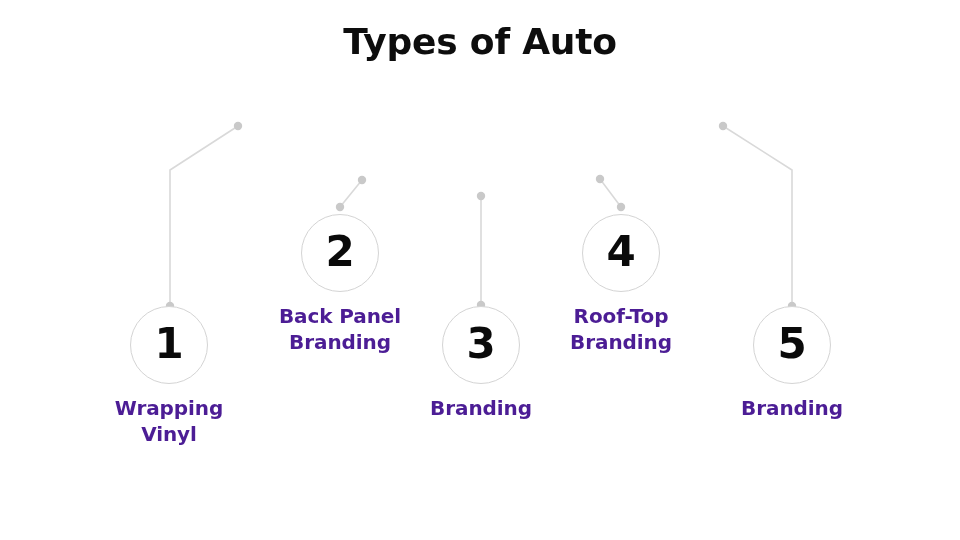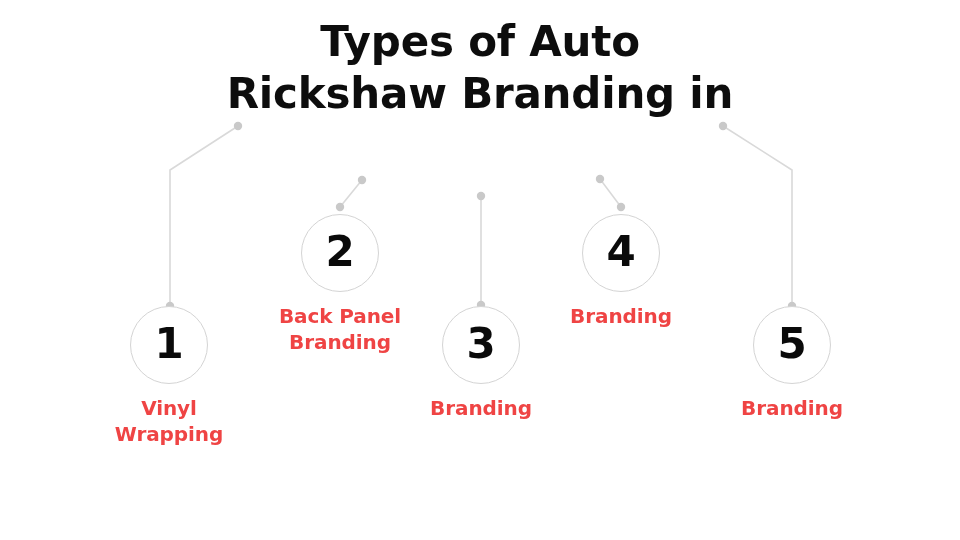--- a/index.html
+++ b/index.html
@@ -21,21 +21,21 @@
   }
 
   
   .title-block {
     position: absolute;
     left: 180px;
     top: 16px;
     width: 600px;
     text-align: center;
     font-weight: bold;
-    font-size: 42px;
+    font-size: 36px;
     line-height: 52px;
     color: #0d0d0d;
     letter-spacing: -0.2px;
   }
   .title-line { display: block; white-space: nowrap; }
 
   
   #connectors {
     position: absolute;
     left: 0;
@@ -80,33 +80,32 @@
     color: #0a0a0a;
     line-height: 1;
     position: relative;
     top: -1px;
   }
   .step-label {
     margin-top: 11px;
     font-size: 20px;
     font-weight: bold;
     line-height: 26px;
-    color: #ef4444;
+    color: #4c1d95;
     letter-spacing: -0.1px;
   }
   .label-line { display: block; white-space: nowrap; }
 </style>
 </head>
 <body>
 
 <div id="infographic">
 
   <div class="title-block">
     <span class="title-line">Types of Auto</span>
-    <span class="title-line">Rickshaw Branding in</span>
   </div>
 
   <svg id="connectors" viewBox="0 0 960 540">
 
     <path class="conn-line" d="M 238 126 L 170 170 L 170 306"></path>
     <circle class="conn-dot" cx="238" cy="126" r="4.2"></circle>
     <circle class="conn-dot" cx="170" cy="306" r="4.2"></circle>
 
     <path class="conn-line" d="M 362 180 L 340 207"></path>
     <circle class="conn-dot" cx="362" cy="180" r="4.2"></circle>
@@ -123,22 +122,22 @@
     <path class="conn-line" d="M 723 126 L 792 170 L 792 306"></path>
     <circle class="conn-dot" cx="723" cy="126" r="4.2"></circle>
     <circle class="conn-dot" cx="792" cy="306" r="4.2"></circle>
   </svg>
 
   <div class="step" style="left:169px; top:306px;">
     <div class="step-circle">
       <span class="step-number">1</span>
     </div>
     <div class="step-label">
+      <span class="label-line">Wrapping</span>
       <span class="label-line">Vinyl</span>
-      <span class="label-line">Wrapping</span>
     </div>
   </div>
 
   <div class="step" style="left:340px; top:214px;">
     <div class="step-circle">
       <span class="step-number">2</span>
     </div>
     <div class="step-label">
       <span class="label-line">Back Panel</span>
       <span class="label-line">Branding</span>
@@ -152,20 +151,21 @@
     <div class="step-label">
       <span class="label-line">Branding</span>
     </div>
   </div>
 
   <div class="step" style="left:621px; top:214px;">
     <div class="step-circle">
       <span class="step-number">4</span>
     </div>
     <div class="step-label">
+      <span class="label-line">Roof-Top</span>
       <span class="label-line">Branding</span>
     </div>
   </div>
 
   <div class="step" style="left:792px; top:306px;">
     <div class="step-circle">
       <span class="step-number">5</span>
     </div>
     <div class="step-label">
       <span class="label-line">Branding</span>

